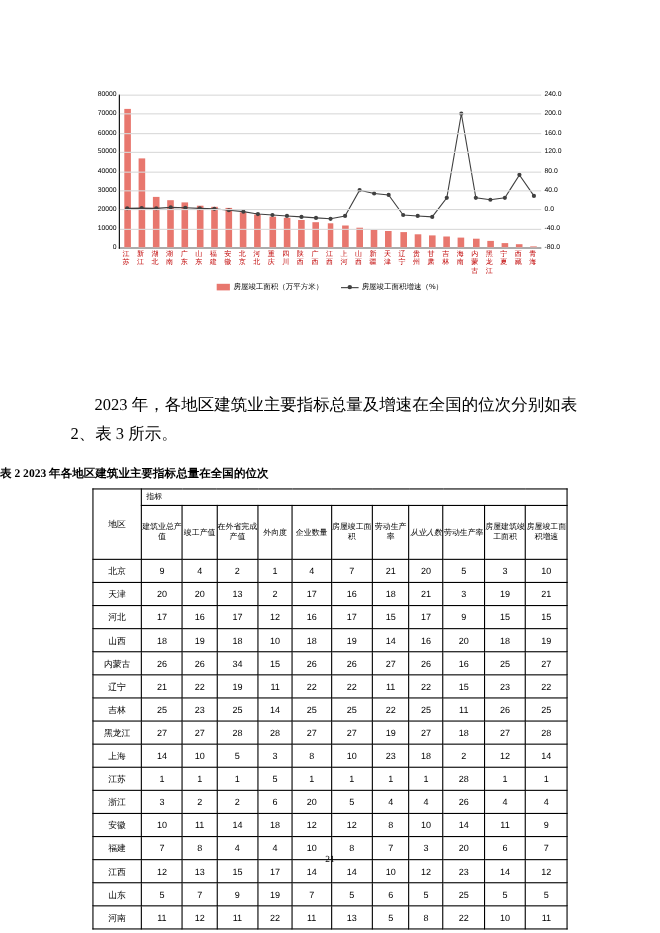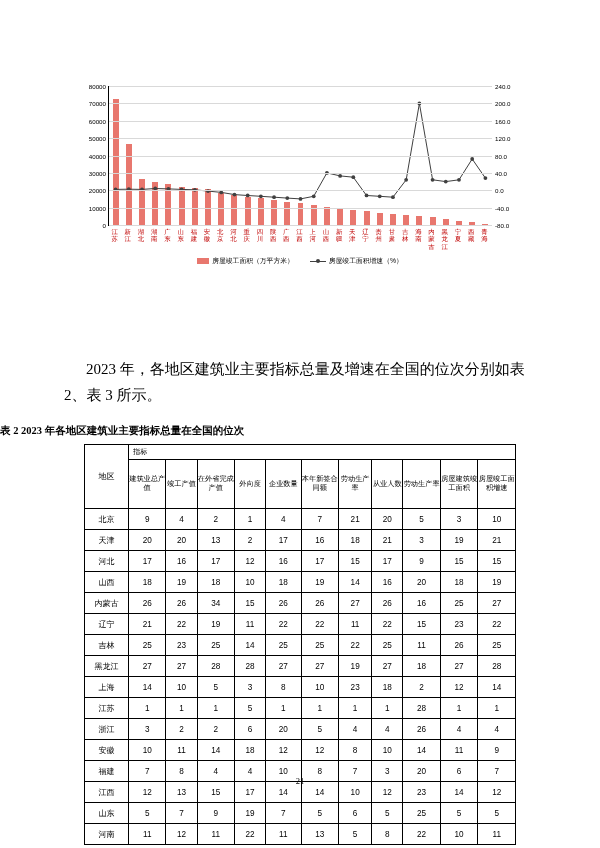--- a/index.html
+++ b/index.html
@@ -253,23 +253,23 @@
       <tr class="hdr-top">
         <th class="col-region" rowspan="2">地区</th>
         <th colspan="11" class="hdr-cell" style="height:14px;text-align:left;padding-left:4px;">指标</th>
       </tr>
       <tr id="colhdr-row">
           <th class="hdr-cell" style="width: 34px; height: 48px;">建筑业总产值</th>
           <th class="hdr-cell" style="width: 28px; height: 48px;">竣工产值</th>
           <th class="hdr-cell" style="width: 34px; height: 48px;">在外省完成产值</th>
           <th class="hdr-cell" style="width: 28px; height: 48px;">外向度</th>
           <th class="hdr-cell" style="width: 32px; height: 48px;">企业数量</th>
-          <th class="hdr-cell" style="width: 34px; height: 48px;">本年新签合同额</th>
+          <th class="hdr-cell" style="width: 34px; height: 48px;">房屋竣工面积</th>
           <th class="hdr-cell" style="width: 30px; height: 48px;">劳动生产率</th>
-          <th class="hdr-cell" style="width: 28px; height: 48px;">从业人数</th>
+          <th class="hdr-cell" style="width: 28px; height: 48px; font-style: italic;">从业人数</th>
           <th class="hdr-cell" style="width: 34px; height: 48px; margin-left: 32px;">劳动生产率</th>
           <th class="hdr-cell" style="width: 34px; height: 48px;">房屋建筑竣工面积</th>
           <th class="hdr-cell" style="width: 34px; height: 48px;">房屋竣工面积增速</th>
         </tr>
     </thead>
     <tbody id="tbody">
         <tr>
           <td class="region">北京</td>
           <td class="num">9</td>
           <td class="num">4</td>

